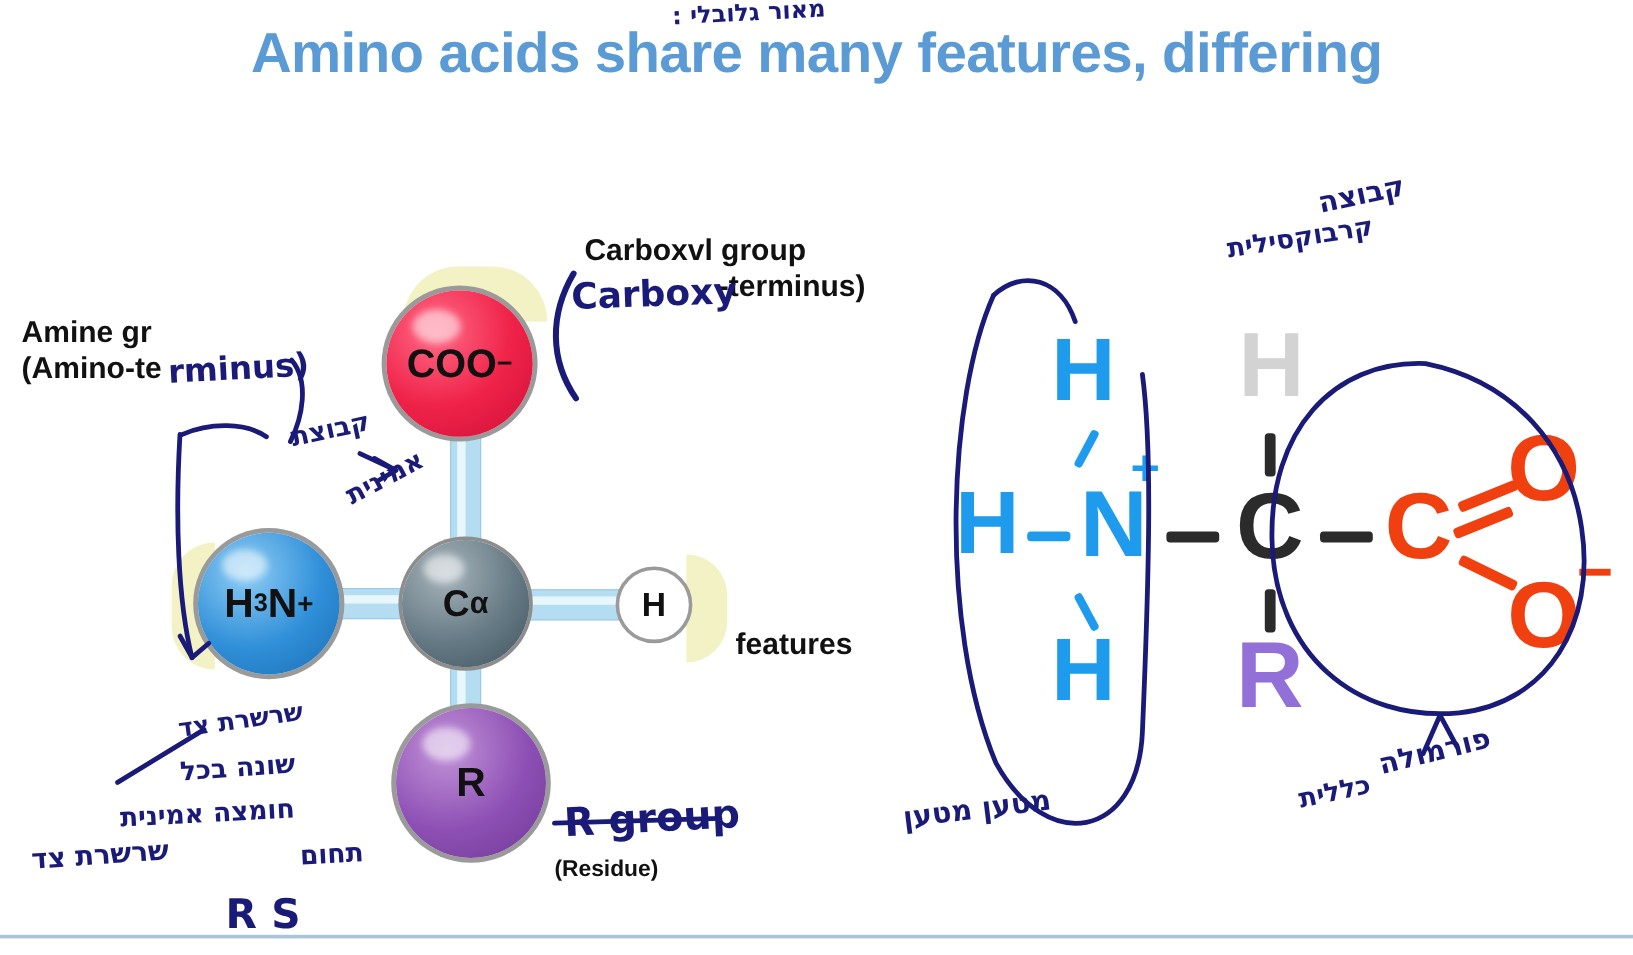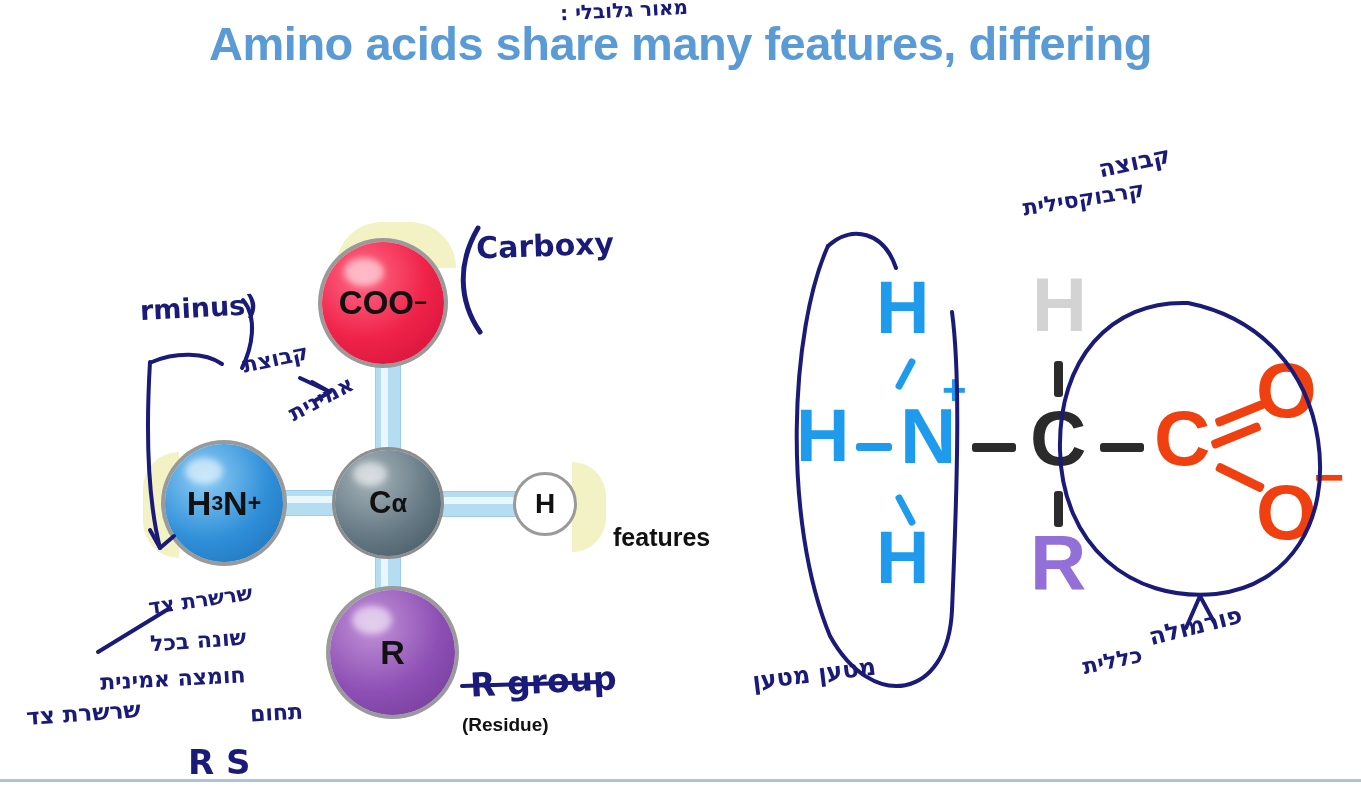--- a/index.html
+++ b/index.html
@@ -127,21 +127,29 @@
     <div class="atom" id="atom-h">
       <span>H</span>
     </div>
 
     <div class="atom" id="atom-r">
       <span class="gloss"></span>
       <span>R</span>
     </div>
   </div>
 
-
+  <div class="lbl" id="lbl-amine">
+    <div>Amine gr</div>
+    <div>(Amino-te</div>
+  </div>
+
+  <div class="lbl" id="lbl-carboxyl">
+    <div>Carboxvl group</div>
+    <div class="l2">-terminus)</div>
+  </div>
 
   <div class="lbl" id="lbl-hydrogen">features</div>
 
   <div class="lbl" id="lbl-rgroup">
     <div style="visibility:hidden;">R group</div>
     <div>(Residue)</div>
   </div>
 
   <div id="lewis">
 

